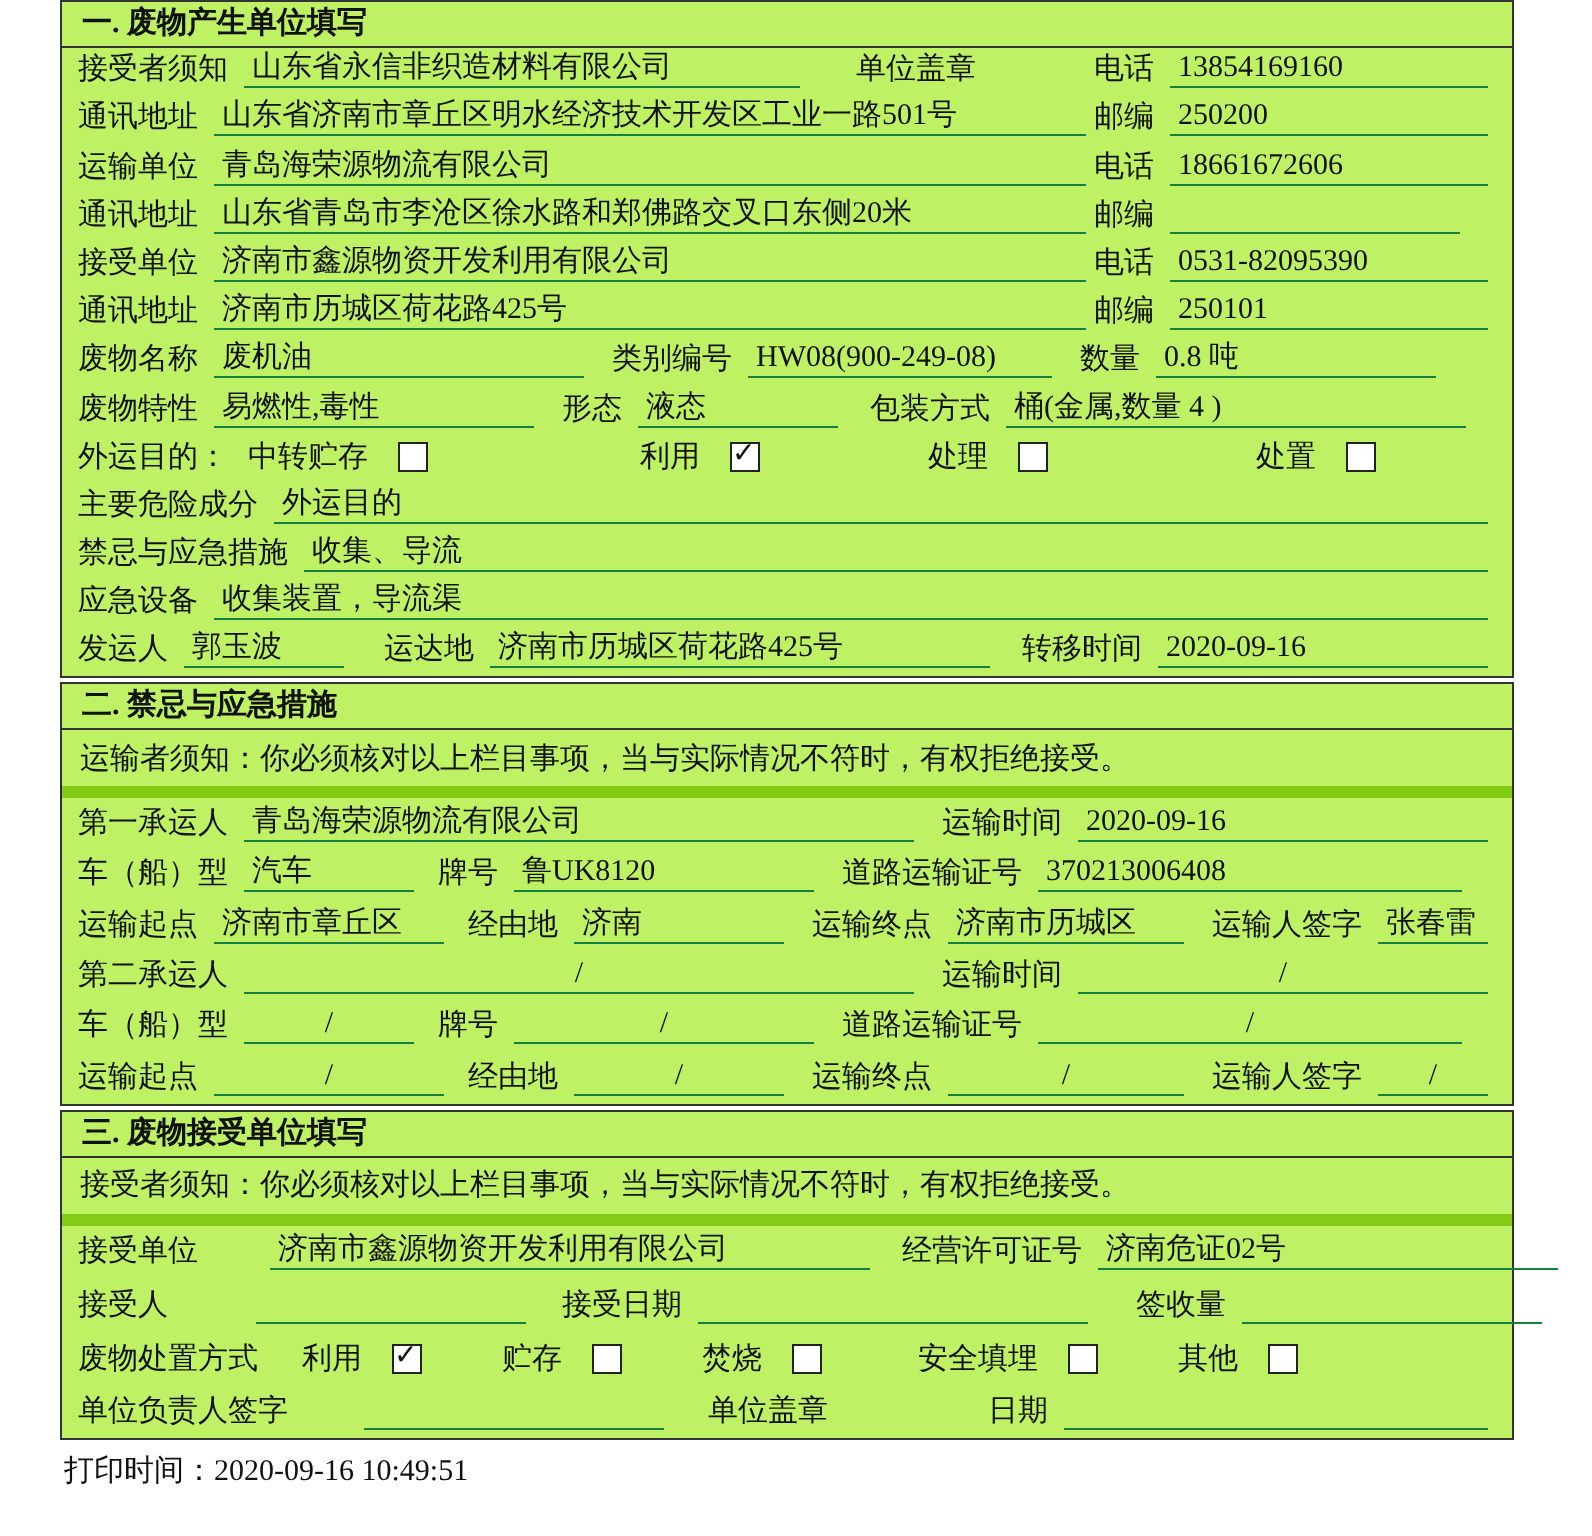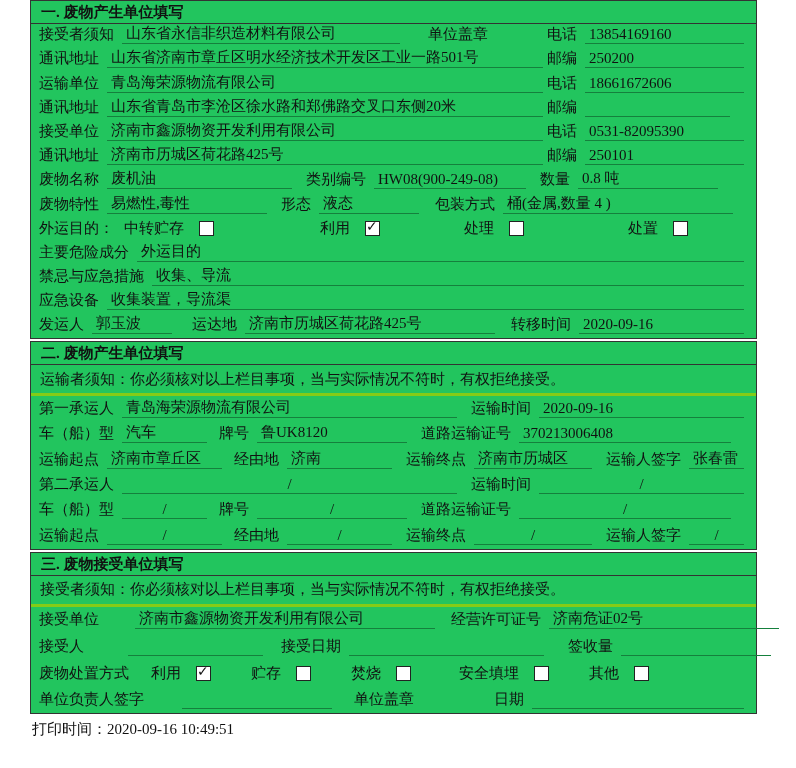--- a/index.html
+++ b/index.html
@@ -6,25 +6,25 @@
   .page{position:relative;width:796px;height:768px;background:#fff;overflow:hidden;
         font-family:"Liberation Serif","DejaVu Serif",serif;font-size:15px;color:#111;}
   .doc-header{position:relative;height:40px;}
   .serial{position:absolute;left:36px;top:12px;white-space:nowrap;}
   .doc-title{position:absolute;left:331px;top:1px;font-size:26px;font-weight:bold;white-space:nowrap;letter-spacing:1px;}
   .qr-frag{position:absolute;left:594px;top:0;width:64px;height:9px;
     background:
       linear-gradient(90deg,#000 0 9px,transparent 9px 13px,#000 13px 17px,transparent 17px 21px,
         #000 21px 33px,transparent 33px 36px,#000 36px 44px,transparent 44px 49px,
         #000 49px 55px,transparent 55px 58px,#000 58px 64px);}
-  .box{margin-left:30px;width:727px;border:1px solid #333;box-sizing:border-box;background:#22c55e;}
+  .box{margin-left:30px;width:727px;border:1px solid #333;box-sizing:border-box;background:#bef264;}
   .gap{height:2px;}
   .sec-title{height:22px;line-height:22px;font-weight:bold;padding-left:10px;
              border-bottom:1px solid #333;font-size:15px;}
-  .note{height:28px;display:flex;align-items:center;padding-left:9px;border-bottom:3px solid #84cc16;}
+  .note{height:28px;display:flex;align-items:center;padding-left:9px;border-bottom:6px solid #84cc16;}
   .row{display:flex;align-items:flex-end;padding:0 8px 4px 8px;box-sizing:border-box;}
   .s1 .row{height:24.2px;}
   .s2 .row{height:25.4px;}
   .s3 .row{height:26.6px;}
   .left{width:508px;flex:none;display:flex;align-items:flex-end;}
   .right{flex:1;display:flex;align-items:flex-end;}
   .lbl{white-space:nowrap;flex:none;margin-right:8px;}
   .u{border-bottom:1px solid #15803d;min-height:16px;padding:0 4px;box-sizing:border-box;
      white-space:nowrap;overflow:hidden;flex:none;}
   .grow{flex:1 1 auto;margin-right:4px;}
@@ -161,21 +161,21 @@
       <span class="lbl" style="margin-left:20px">运达地</span>
       <span class="u" style="width:250px">济南市历城区荷花路425号</span>
       <span class="lbl" style="margin-left:16px">转移时间</span>
       <span class="u grow">2020-09-16</span>
     </div>
   </div>
 
   <div class="gap"></div>
 
   <div class="box s2">
-    <div class="sec-title">二. 废物产生单位填写</div>
+    <div class="sec-title">二. 禁忌与应急措施</div>
     <div class="note">运输者须知：你必须核对以上栏目事项，当与实际情况不符时，有权拒绝接受。</div>
 
     <div class="row">
       <span class="lbl">第一承运人</span>
       <span class="u" style="width:335px">青岛海荣源物流有限公司</span>
       <span class="lbl" style="margin-left:14px">运输时间</span>
       <span class="u grow">2020-09-16</span>
     </div>
 
     <div class="row">

